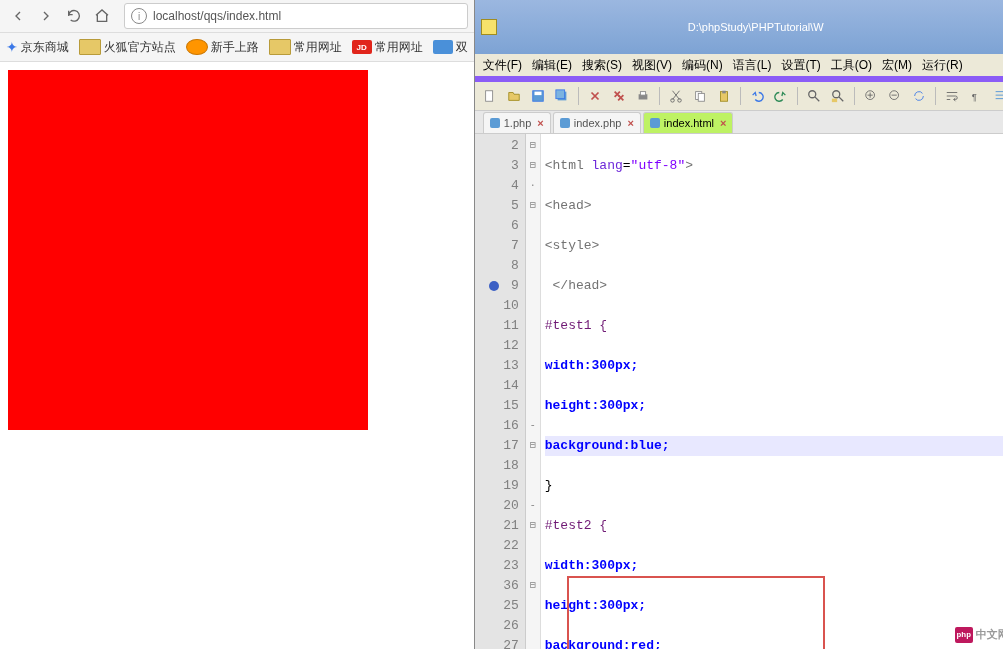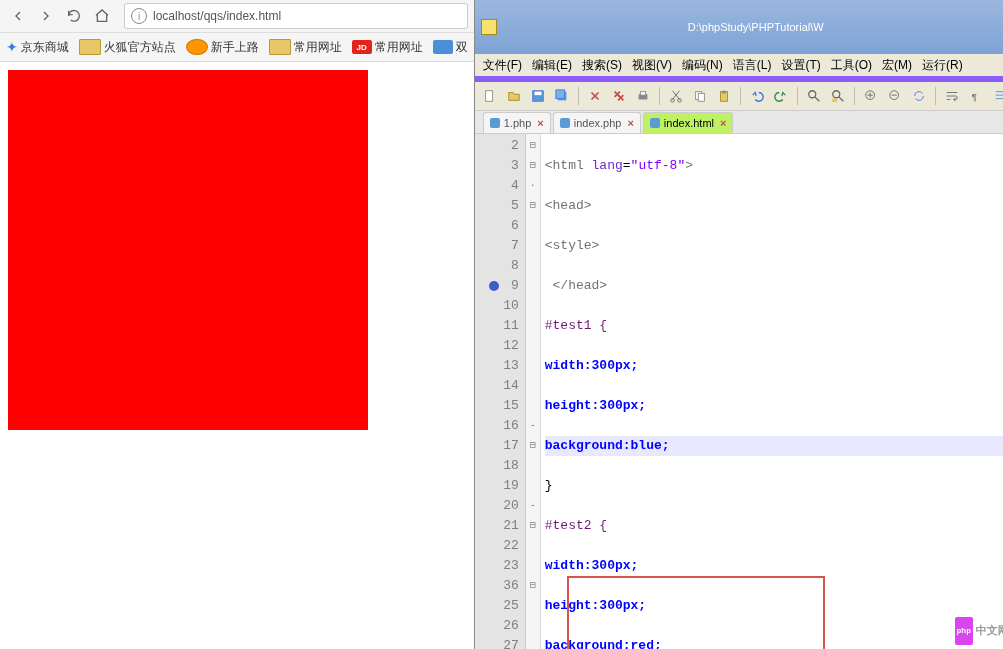--- a/index.html
+++ b/index.html
@@ -43,21 +43,21 @@
 .bp{position:relative}
 .bp::before{content:"";position:absolute;left:-56px;top:5px;width:10px;height:10px;background:#3b5fc4;border-radius:50%}
 .hl{background:#e8e8ff}
 .redframe{position:absolute;border:2px solid #d9534f;pointer-events:none}
 .kw{color:#0000ff;font-weight:bold}
 .at{color:#6d28d9}
 .op{color:#8000ff}
 .nm{color:#701a75}
 .tag{color:#737373}
 .watermark{position:absolute;right:6px;bottom:4px;font-size:11px;color:#999;font-weight:bold;display:flex;align-items:center;gap:3px}
-.watermark .logo{width:18px;height:28px;background:#d946ef;border-radius:2px;color:#fff;font-size:8px;display:flex;align-items:center;justify-content:center}
+.watermark .logo{width:18px;height:16px;background:#be185d;border-radius:2px;color:#fff;font-size:8px;display:flex;align-items:center;justify-content:center}
 </style>
 </head>
 <body>
 
 <div class="screen">
   <div class="left">
     <div class="navbar">
       <div class="nav-btn">
           <svg viewBox="0 0 24 24">
             <path d="M15 6l-6 6 6 6"></path>

